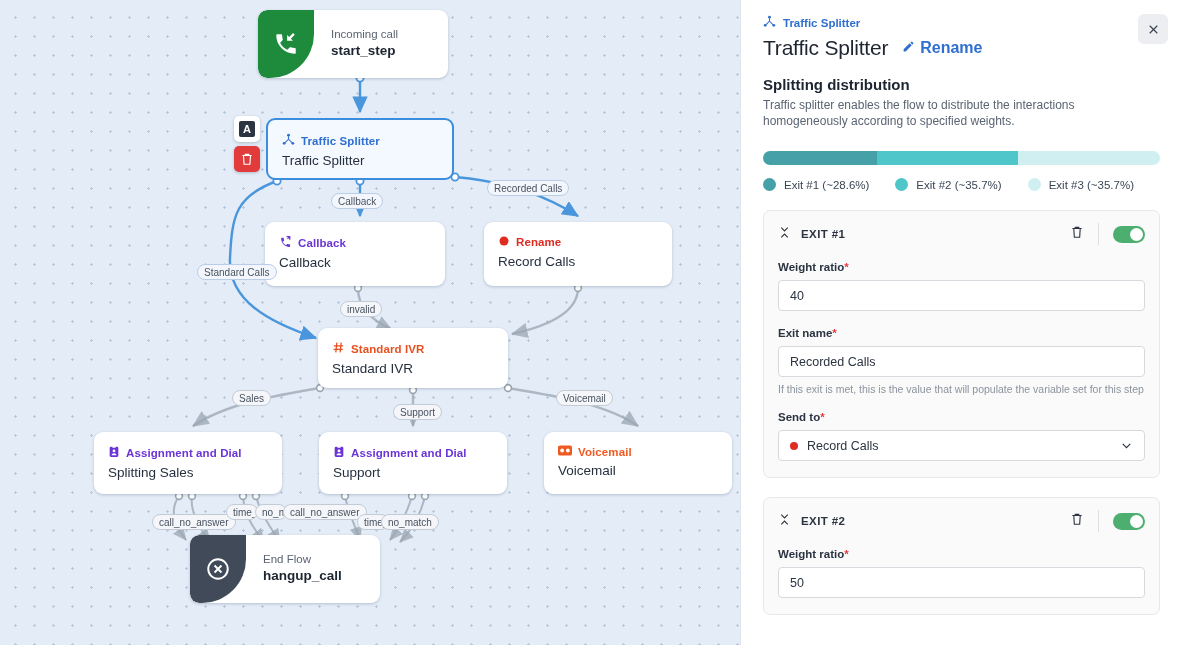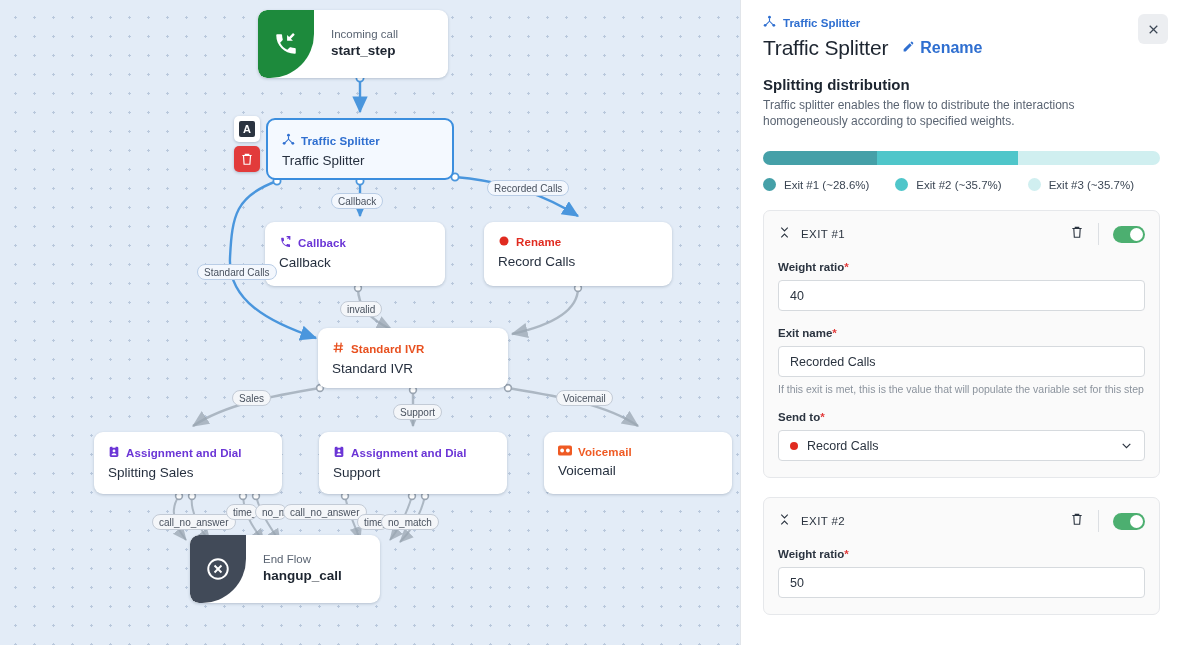--- a/index.html
+++ b/index.html
@@ -139,21 +139,21 @@
   .lg .lgt { font-size: 11.5px; color: #3b4654; }
 
   .exit-card {
     margin: 19px 22px 0 22px;
     background: #fafafa;
     border: 1px solid #e6e8eb;
     border-radius: 7px;
     padding: 12px 14px 16px 14px;
   }
   .exit-head { display: flex; align-items: center; height: 22px; }
-  .exit-head .etitle { font-size: 11.5px; font-weight: normal; color: #2b3440; letter-spacing: .4px; margin-left: 10px; }
+  .exit-head .etitle { font-size: 11.5px; font-weight: bold; color: #2b3440; letter-spacing: .4px; margin-left: 10px; }
   .exit-head .spacer { flex: 1; }
   .divider-v { width: 1px; height: 22px; background: #dcdfe3; margin: 0 14px; }
   .switch { width: 32px; height: 17px; border-radius: 9px; background: #4CAF70; position: relative; cursor: pointer; }
   .switch i { position: absolute; right: 2px; top: 2px; width: 13px; height: 13px; border-radius: 50%; background: #fff; }
 
   .flabel { font-size: 11.5px; font-weight: bold; color: #2b3440; margin-top: 16px; }
   .flabel .req { color: #e23b3b; }
   .finput {
     margin-top: 7px; height: 31px; background: #fff;
     border: 1px solid #d6dade; border-radius: 4px;

